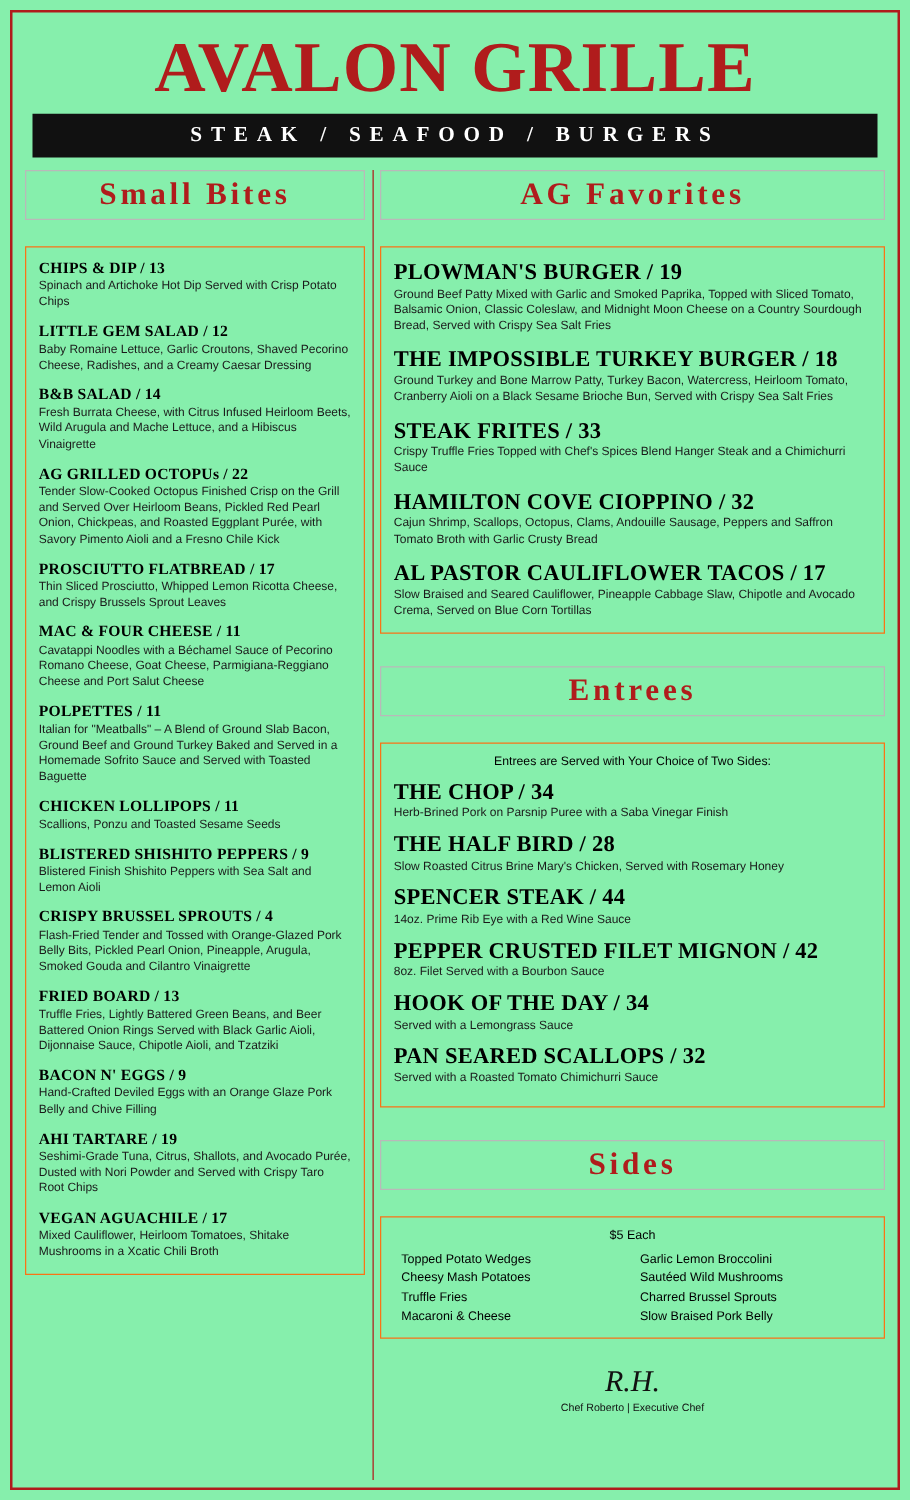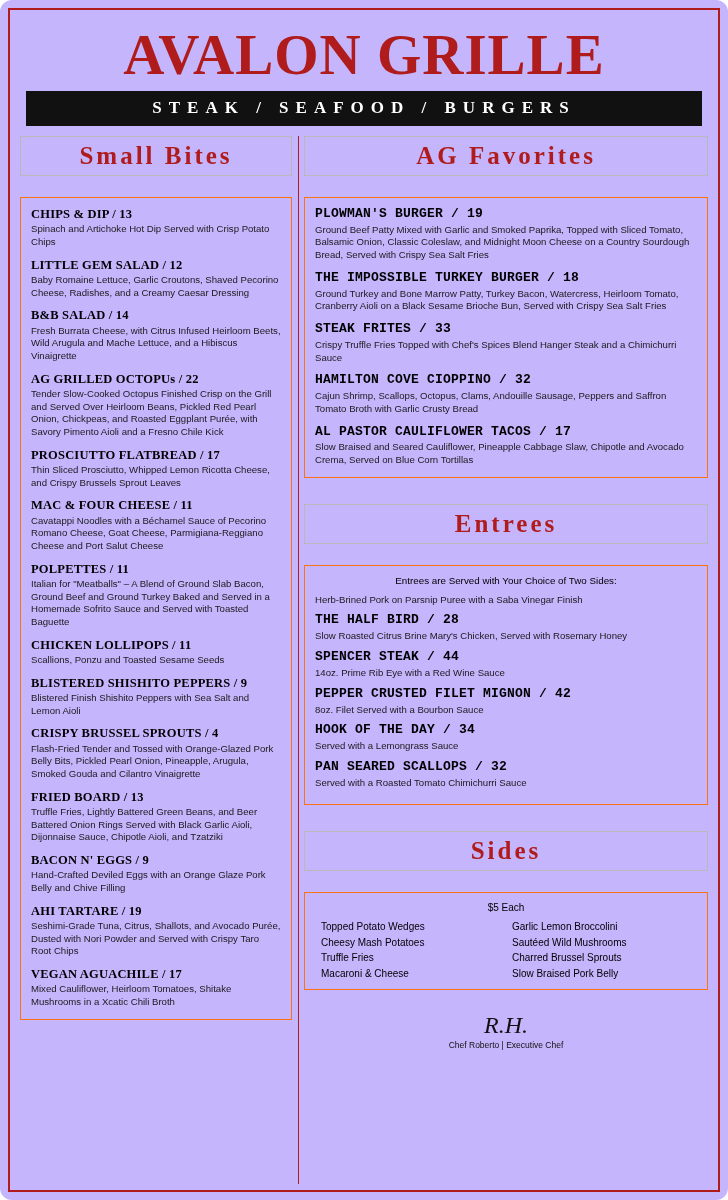--- a/index.html
+++ b/index.html
@@ -8,23 +8,22 @@
     background: #ffffff;
   }
   body {
     width: 728px; height: 1200px;
     font-family: "Liberation Sans", sans-serif;
     color: #000;
   }
   .page {
     width: 728px; height: 1200px;
     padding: 8px;
-    background: #c4b5fd;
+    background: #86efac;
     position: relative;
-    border-radius: 12px;
   }
   .border-outer {
     border: 2px solid #b01c1c;
     width: 100%; height: 100%;
     padding: 7px 10px 6px 10px;
     display: flex;
     flex-direction: column;
   }
 
   
@@ -111,21 +110,21 @@
     margin-bottom: 2px;
   }
   .item-desc {
     font-family: "Liberation Sans", sans-serif;
     font-size: 9.6px;
     line-height: 1.32;
     color: #1a1a1a;
   }
 
   
-  .col-right .item-name { font-size: 13px; font-family: Liberation Mono, monospace; }
+  .col-right .item-name { font-size: 18px; }
   .col-right .item-desc { font-size: 9.6px; }
 
   .entree-note {
     text-align: center;
     font-family: "Liberation Sans", sans-serif;
     font-size: 9.8px;
     margin-bottom: 8px;
   }
   .entree .item { margin-bottom: 7px; }
   .entree .item-desc { margin-top: 1px; }
@@ -280,20 +279,21 @@
           </div>
         </div>
 
         <div>
           <div class="section-head">
             <div class="section-title">Entrees</div>
           </div>
           <div class="section-body entree" style="margin-bottom:9px;">
             <div class="entree-note">Entrees are Served with Your Choice of Two Sides:</div>
             <div class="item">
+              <div class="item-name">THE CHOP / 34</div>
               <div class="item-desc">Herb-Brined Pork on Parsnip Puree with a Saba Vinegar Finish</div>
             </div>
             <div class="item">
               <div class="item-name">THE HALF BIRD / 28</div>
               <div class="item-desc">Slow Roasted Citrus Brine Mary's Chicken, Served with Rosemary Honey</div>
             </div>
             <div class="item">
               <div class="item-name">SPENCER STEAK / 44</div>
               <div class="item-desc">14oz. Prime Rib Eye with a Red Wine Sauce</div>
             </div>

